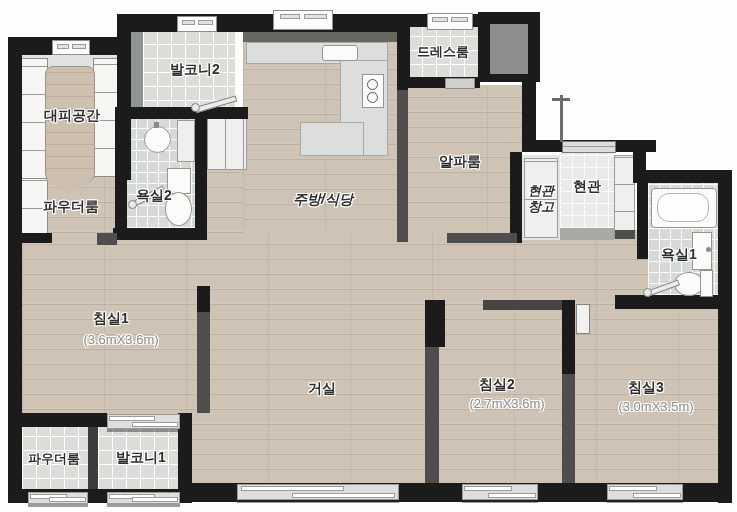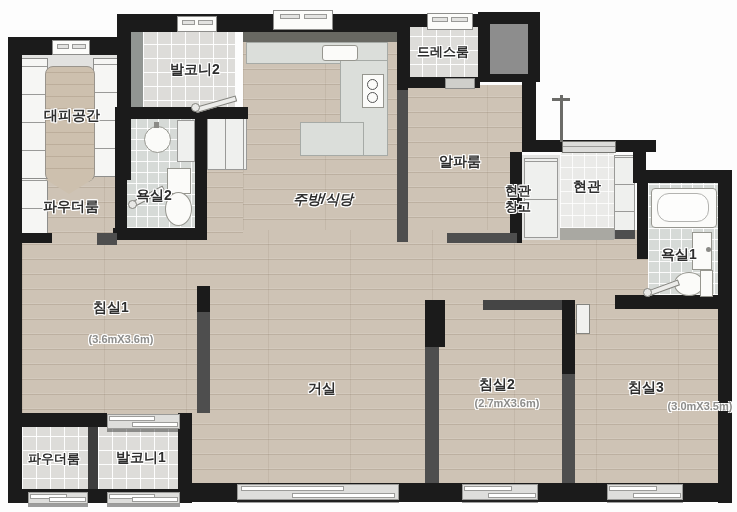--- a/index.html
+++ b/index.html
@@ -35,21 +35,21 @@
   .wb{position:absolute;background:#fcfcfa;border:1px solid #8e8e8c;}
   .wb i{position:absolute;background:#e3e3e1;border:1px solid #9a9a98;height:3px;left:10%;right:55%;top:3px;}
   .wb b{position:absolute;background:#e3e3e1;border:1px solid #9a9a98;height:3px;left:52%;right:8%;top:3px;}
   .counter{position:absolute;background:#dbdeda;border:1px solid #a6aaa6;}
   .fix{position:absolute;background:#fbfbf9;border:1px solid #96968f;}
   .label{position:absolute;transform:translate(-50%,-50%);color:#2e2e2e;font-weight:700;font-size:14px;
     letter-spacing:0;white-space:nowrap;
     text-shadow:-1px -1px 0 #fff,1px -1px 0 #fff,-1px 1px 0 #fff,1px 1px 0 #fff,0 -1px 0 #fff,0 1px 0 #fff,-1px 0 0 #fff,1px 0 0 #fff;}
   .label.sm{font-size:13px;}
   .label.two{white-space:normal;width:34px;text-align:center;line-height:1.25;}
-  .dim{position:absolute;transform:translate(-50%,-50%);color:#8c8c8a;font-weight:700;font-size:11px;white-space:nowrap;
+  .dim{position:absolute;transform:translate(-50%,-50%);color:#8c8c8a;font-weight:400;font-size:13px;white-space:nowrap;
     text-shadow:-1px -1px 0 #fff,1px -1px 0 #fff,-1px 1px 0 #fff,1px 1px 0 #fff;padding-left:20px;}
   .leaf{position:absolute;background:#ececea;border:1px solid #84847f;height:4px;transform-origin:0 50%;}
   .knob{position:absolute;width:7px;height:7px;border-radius:50%;background:#e8e8e6;border:1px solid #84847f;}
 </style>
 </head>
 <body>
 
 <div id="stage">
 
   <div class="wood" style="left:243px;top:40px;width:162px;height:195px;"></div>
@@ -198,26 +198,26 @@
   <div class="abs" style="left:560px;top:95px;width:3px;height:47px;background:#6b6b68;"></div>
   <div class="abs" style="left:552px;top:98px;width:18px;height:3px;background:#6b6b68;"></div>
 
   <div class="label" style="left:72px;top:116px;">대피공간</div>
   <div class="label" style="left:195px;top:70px;">발코니2</div>
   <div class="label" style="left:154px;top:196px;">욕실2</div>
   <div class="label" style="left:71px;top:207px;">파우더룸</div>
   <div class="label" style="left:323px;top:200px;font-style:italic;">주방/식당</div>
   <div class="label sm" style="left:443px;top:52px;">드레스룸</div>
   <div class="label" style="left:460px;top:162px;">알파룸</div>
-  <div class="label sm two" style="left:518px;top:199px;">현관창고</div>
+  <div class="label sm two" style="left:541px;top:199px;font-style:italic;">현관창고</div>
   <div class="label" style="left:587px;top:187px;">현관</div>
   <div class="label" style="left:679px;top:255px;">욕실1</div>
-  <div class="label" style="left:111px;top:308px;">침실1</div>
+  <div class="label" style="left:111px;top:319px;">침실1</div>
   <div class="dim" style="left:111px;top:339px;">(3.6mX3.6m)</div>
   <div class="label" style="left:322px;top:389px;">거실</div>
   <div class="label" style="left:497px;top:385px;">침실2</div>
   <div class="dim" style="left:497px;top:403px;">(2.7mX3.6m)</div>
   <div class="label" style="left:646px;top:388px;">침실3</div>
-  <div class="dim" style="left:646px;top:406px;margin-left:44px;">(3.0mX3.5m)</div>
+  <div class="dim" style="left:646px;top:406px;">(3.0mX3.5m)</div>
   <div class="label sm" style="left:54px;top:459px;">파우더룸</div>
   <div class="label" style="left:141px;top:458px;">발코니1</div>
 
 </div>
 
 </body></html>

